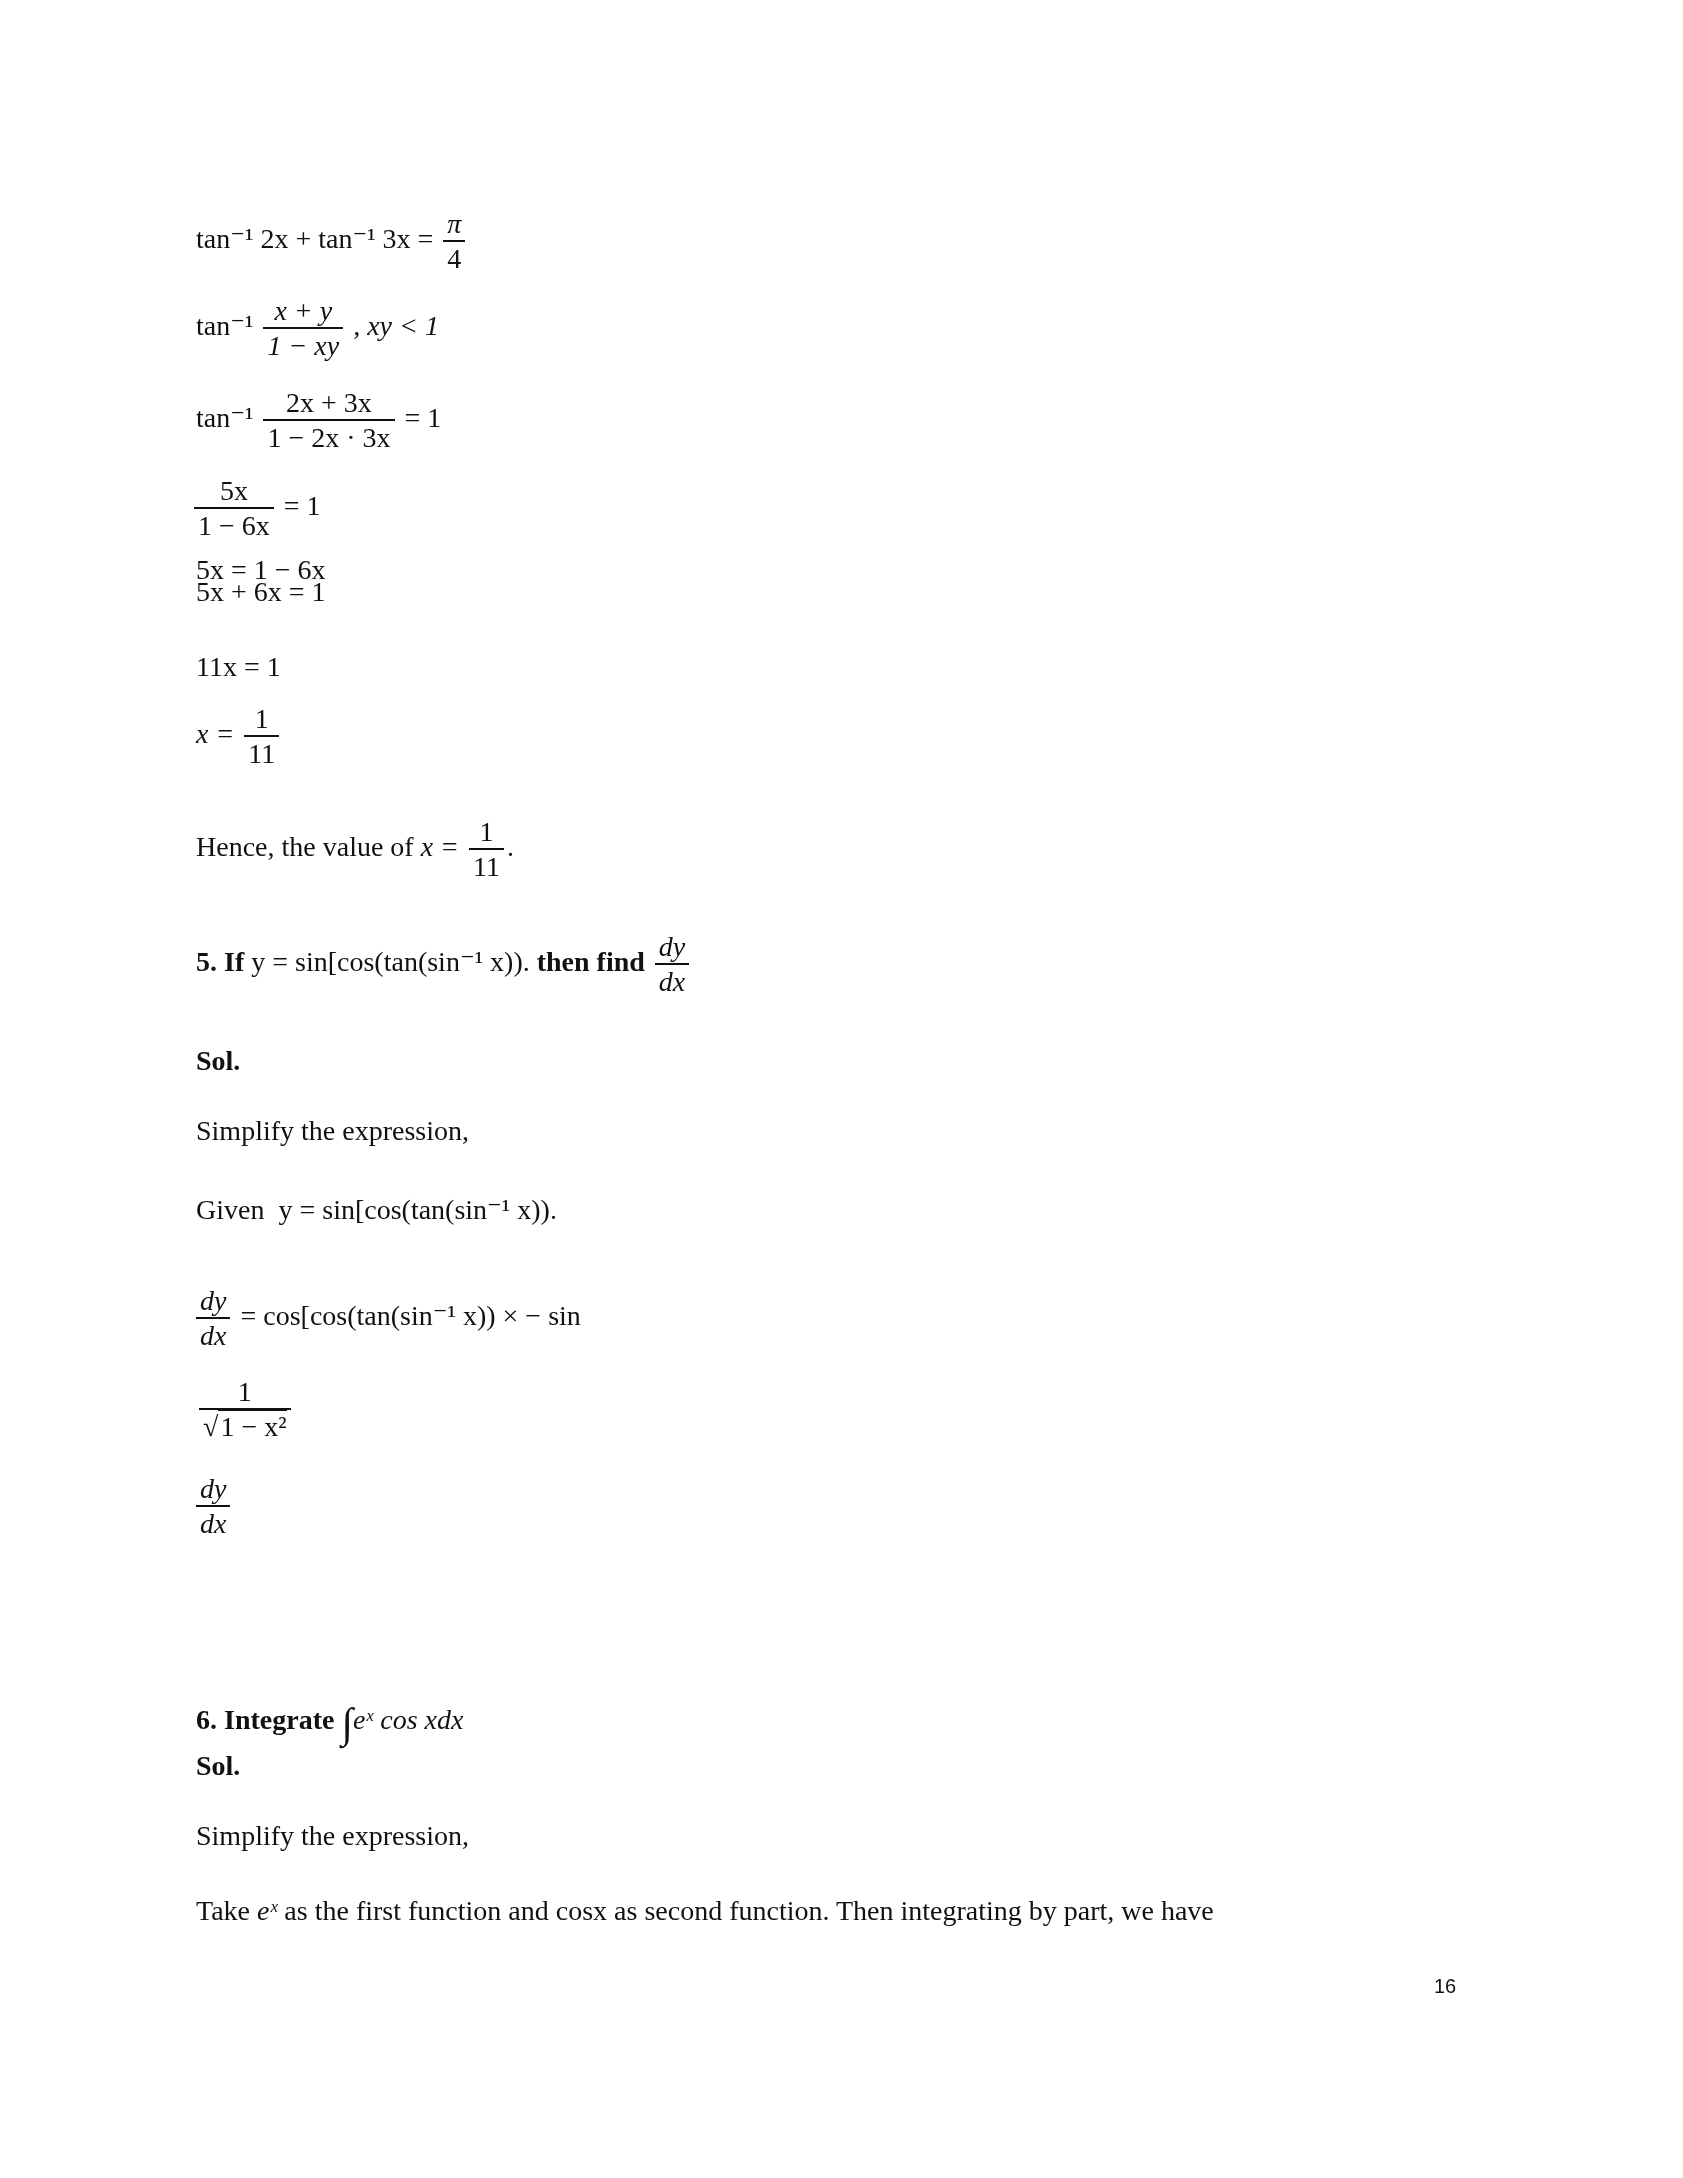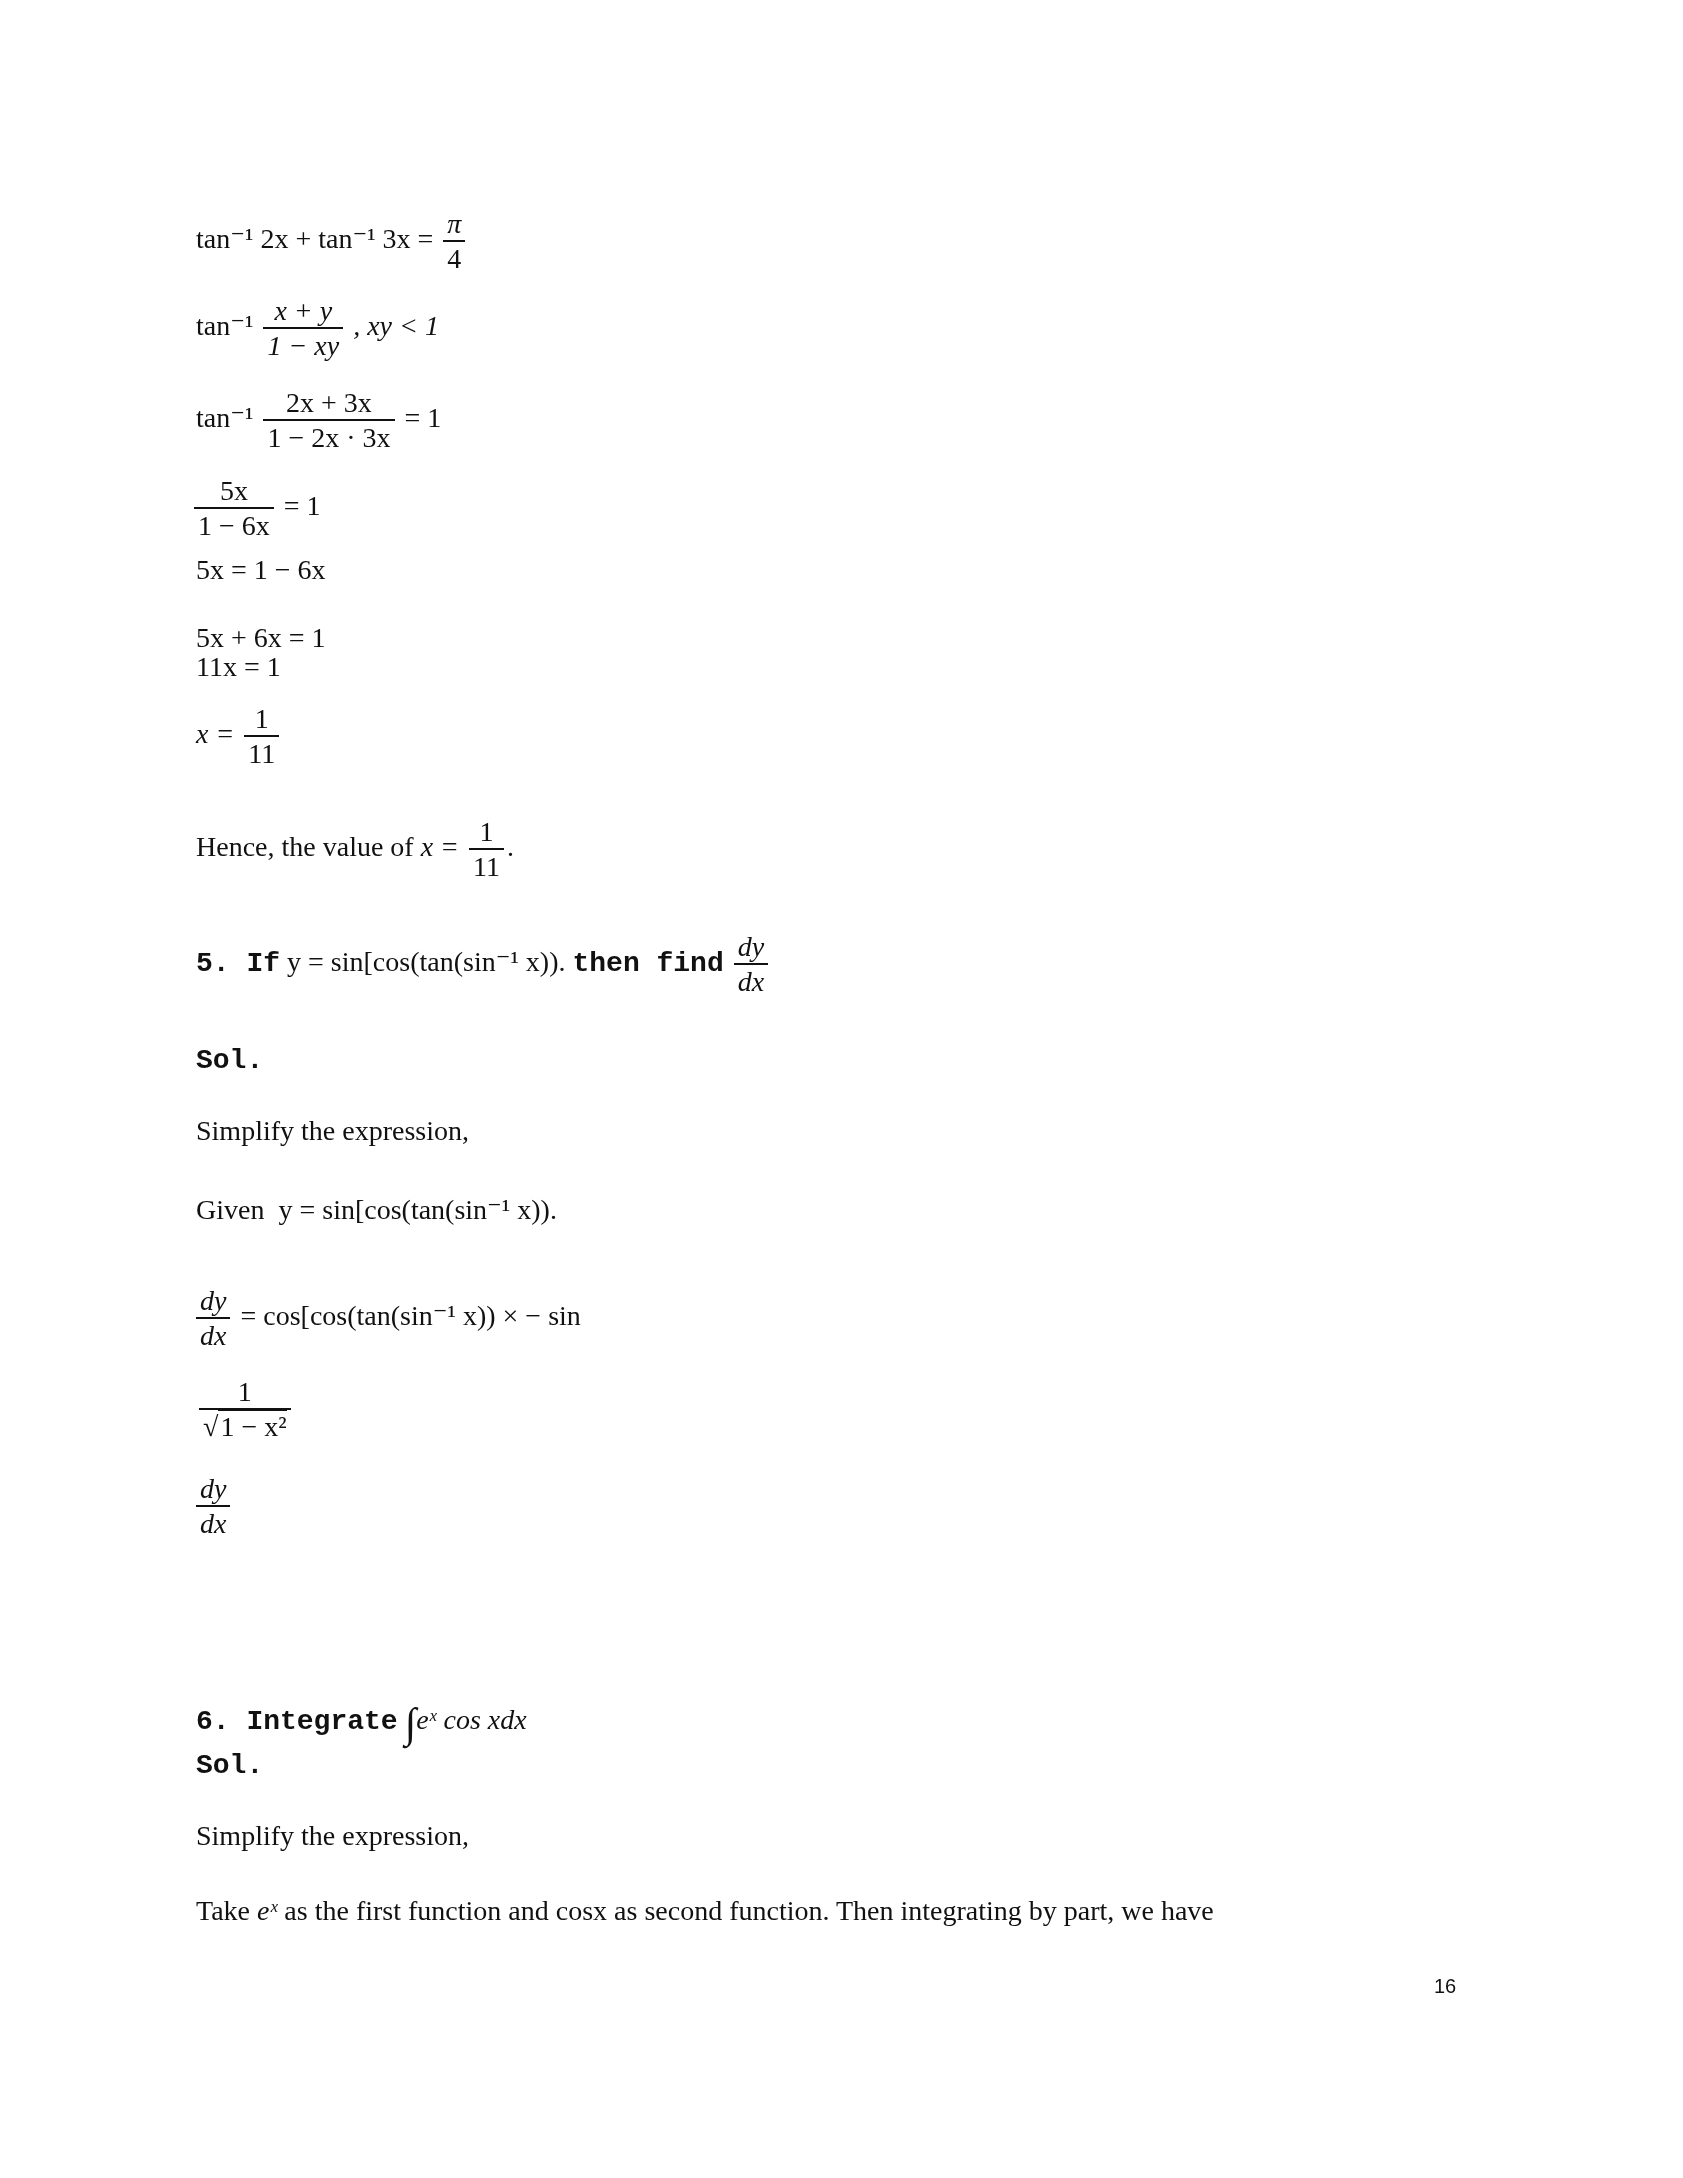--- a/index.html
+++ b/index.html
@@ -1,20 +1,20 @@
 <!DOCTYPE html>
 <html><head>
 <meta charset="utf-8">
 <style>
   html, body { margin:0; padding:0; background:#ffffff; }
   body { width:1683px; height:2178px; position:relative; overflow:hidden;
          font-family:"Liberation Serif", "DejaVu Serif", serif; color:#111; }
   .ln { position:absolute; left:196px; font-size:28px; white-space:nowrap; line-height:1; }
   .i { font-style:italic; }
-  .b { font-weight:bold;font-family:Liberation Mono, monospace; }
+  .b { font-weight:bold; }
   .frac { display:inline-flex; flex-direction:column; align-items:center; vertical-align:middle; margin:0 3px; }
   .frac .num { padding:0 4px 2px; }
   .frac .den { border-top:2.5px solid #111; padding:3px 4px 0; }
   .sqrt { display:inline-block; }
   .sqrt .rad { border-top:2px solid #111; padding-left:2px;text-align:right; }
   .pagenum { position:absolute; left:1434px; top:1975px; font-family:"Liberation Sans", sans-serif; font-size:20px; }
   .integral { font-size:1.5em; vertical-align:-0.2em; }
 </style>
 </head>
 <body>
@@ -47,21 +47,21 @@
 
 <div class="ln" style="left:194px; top:477px;">
   <span class="frac" style="margin-left:0;">
     <span class="num">5x</span>
     <span class="den">1 − 6x</span>
   </span>
   <span>= 1</span>
 </div>
 
 <div class="ln" style="top:556px;">5x = 1 − 6x</div>
-<div class="ln" style="top:624px;">5x + 6x = 1</div>
+<div class="ln" style="top:578px;">5x + 6x = 1</div>
 <div class="ln" style="top:653px;">11x = 1</div>
 
 <div class="ln" style="top:705px;">
   <span class="i">x =</span>
   <span class="frac">
     <span class="num">1</span>
     <span class="den">11</span>
   </span>
 </div>
 

